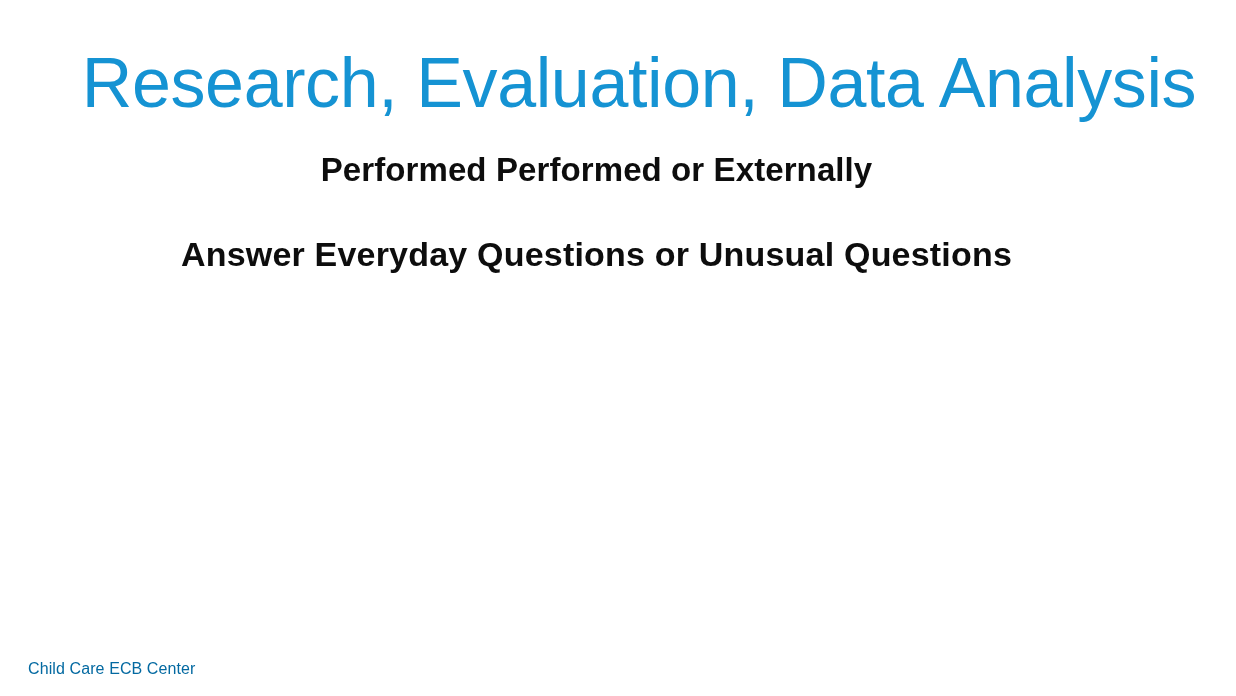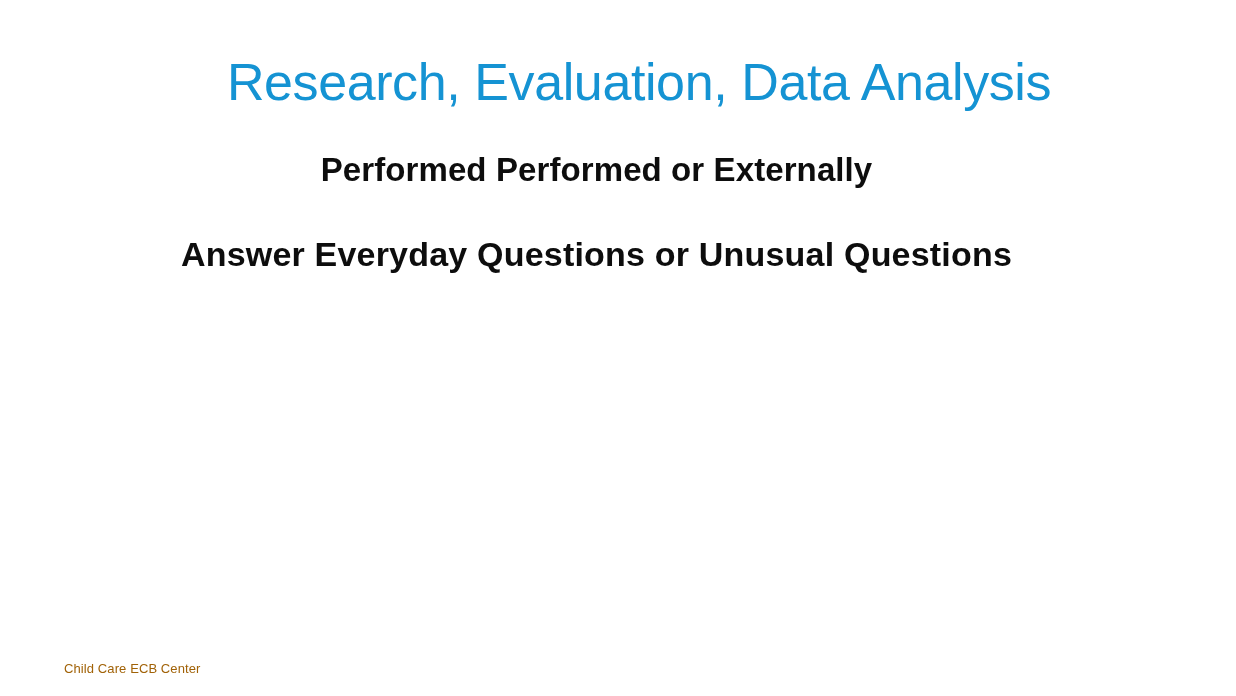--- a/index.html
+++ b/index.html
@@ -27,24 +27,24 @@
   .title-block {
     position: absolute;
     left: 0;
     top: 46px;
     width: 1236px;
     text-align: center;
   }
 
   .slide-title {
     display: block;
-    margin: 8px;
+    margin: 0;
     padding: 0 0 0 42px;          
     font-family: "Liberation Sans", sans-serif;
-    font-size: 52px;
+    font-size: 70px;
     font-weight: 400;
     line-height: 1.08;
     letter-spacing: -0.4px;
     color: #1593d3;
     white-space: nowrap;
   }
 
   
   .body-block {
     position: absolute;
@@ -80,27 +80,26 @@
     letter-spacing: 0.2px;
     transform: scaleX(1.03);
   }
 
   
   .footer {
     position: absolute;
     left: 28px;
     top: 658px;
     font-family: "Liberation Sans", sans-serif;
-    font-size: 13px;
+    font-size: 16px;
     font-weight: 400;
     line-height: 22px;
-    color: #a16207;
+    color: #0369a1;
     letter-spacing: 0.1px;
     white-space: nowrap;
-    margin-left: 36px;
   }
 </style>
 </head>
 <body>
 
 <div class="slide">
 
   <div class="title-block">
     <h1 class="slide-title">Research, Evaluation, Data Analysis</h1>
   </div>

